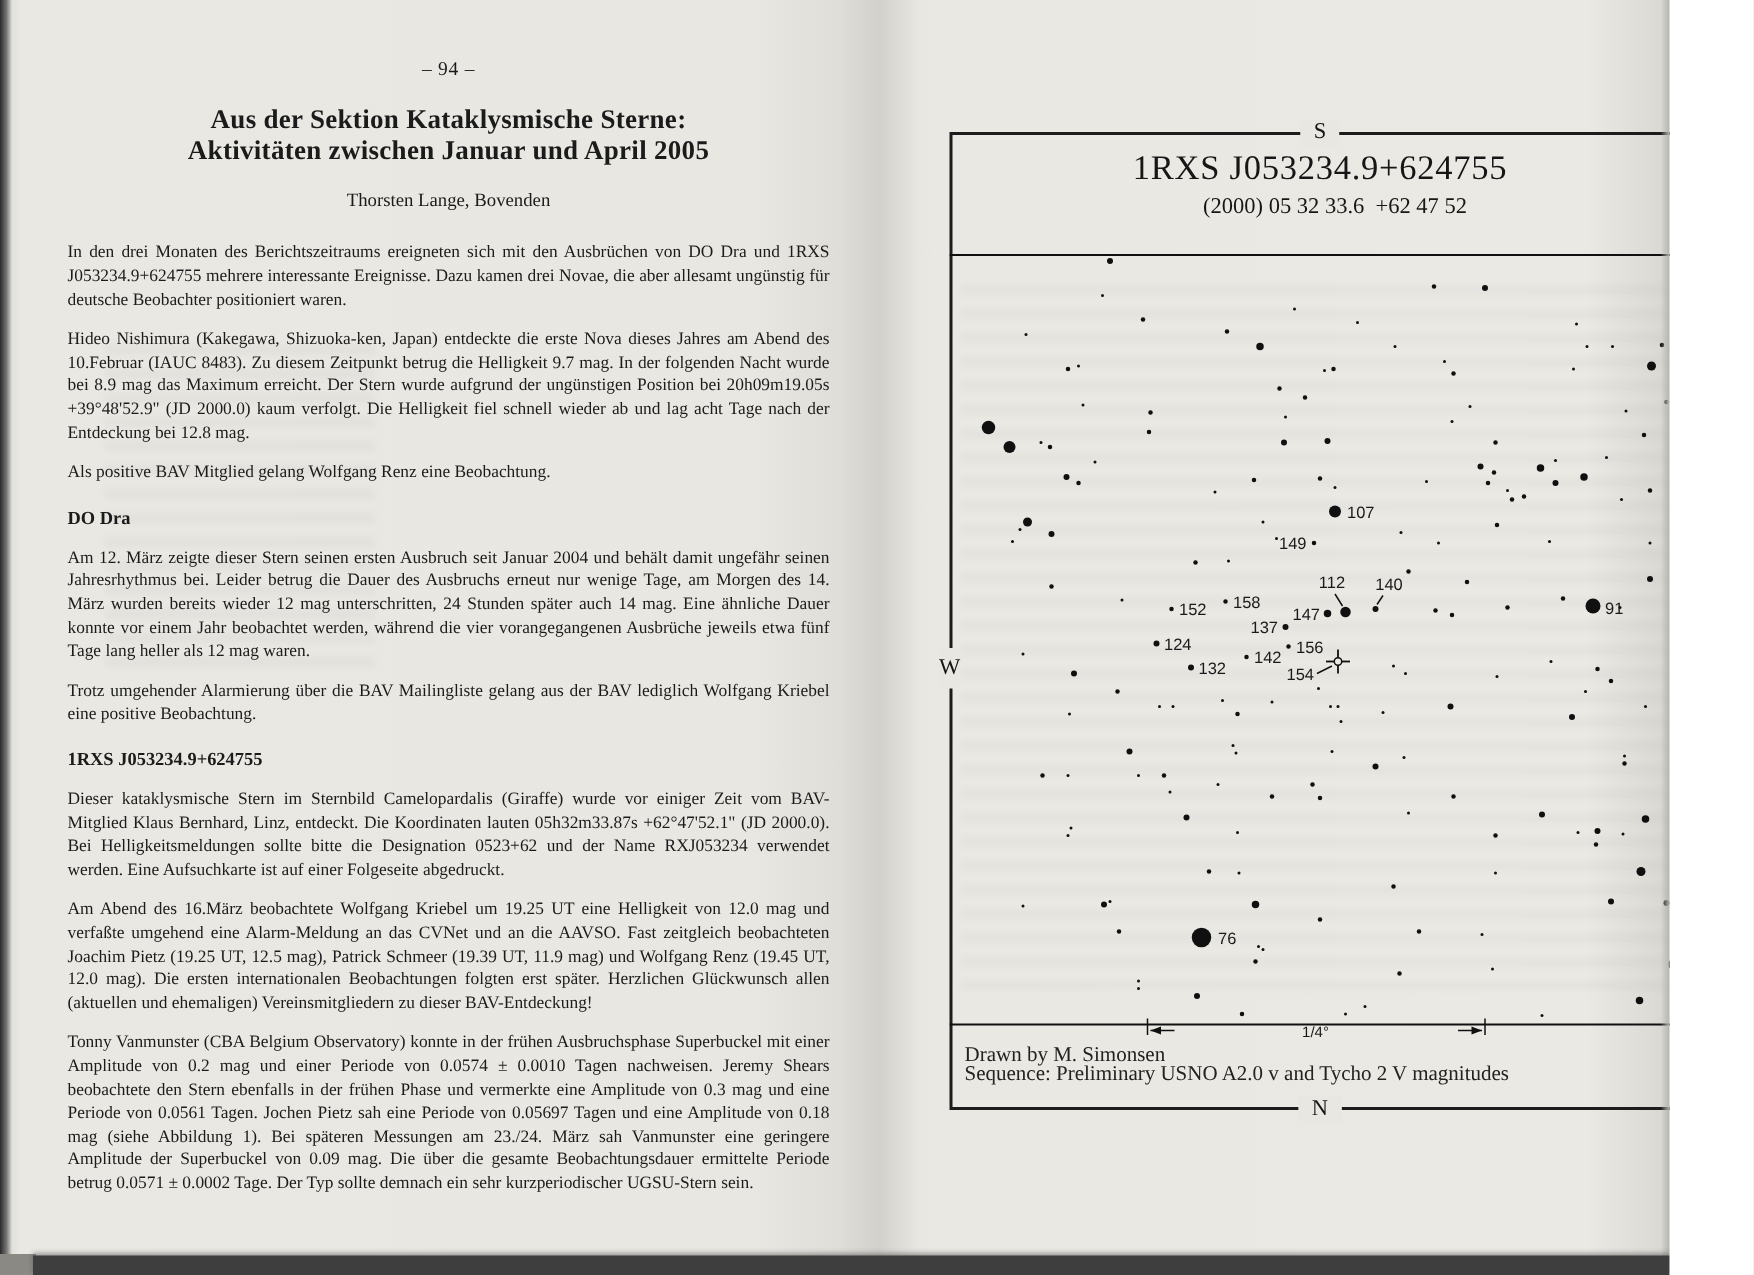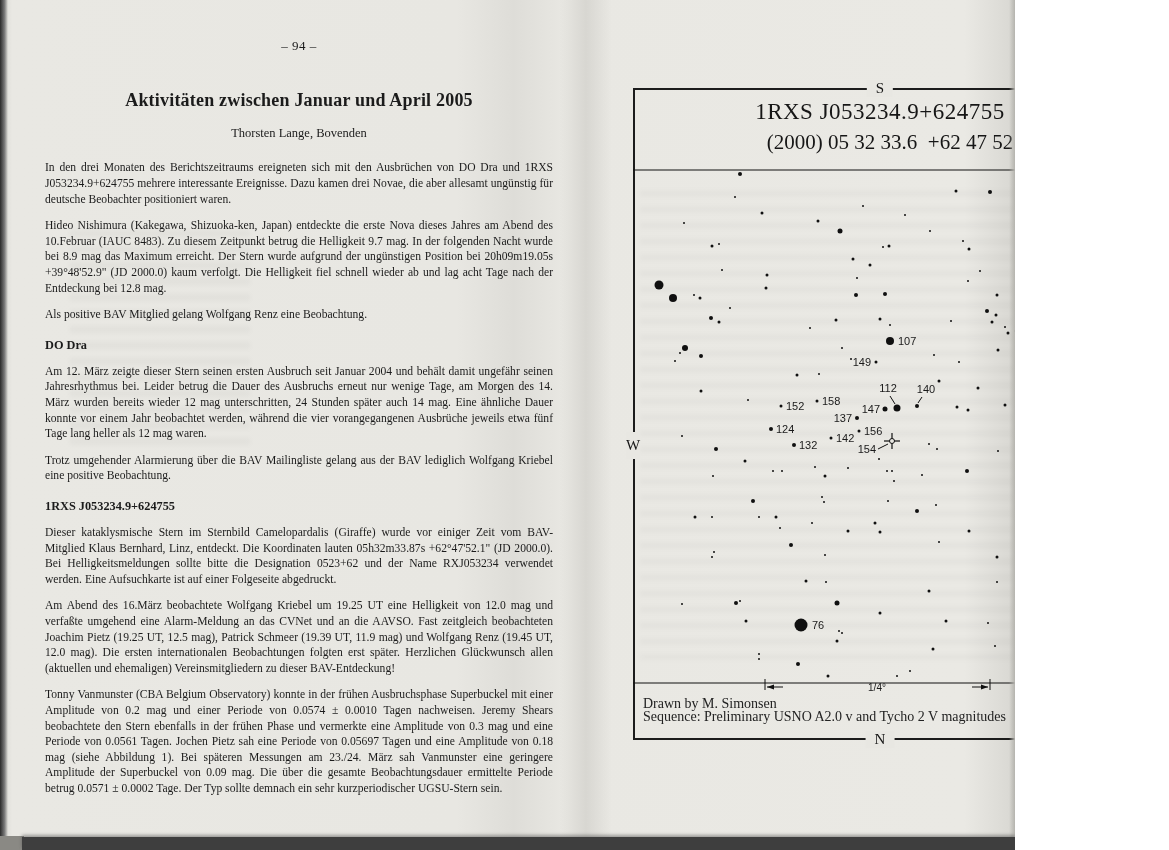--- a/index.html
+++ b/index.html
@@ -1,16 +1,16 @@
 <!DOCTYPE html>
 <html><head>
 <meta charset="utf-8">
 <style>
   html,body{margin:0;padding:0;}
-  .canvas{position:relative;width:1015px;height:850px;overflow:hidden;color:#1b1b1b;
+  .canvas{position:relative;width:1113px;height:850px;overflow:hidden;color:#1b1b1b;
     background:
       linear-gradient(90deg,#d6d5d0 0,#e9e8e3 1.2%,#e8e7e2 45%,#deddd8 50.6%,#e9e8e3 56%,#eae9e4 95%,#d8d7d2 100%),
       #e8e7e2;}
   
   .edge-left{position:absolute;left:0;top:0;width:8px;height:850px;
     background:linear-gradient(90deg,#2a2a2a,#777 55%,rgba(150,150,150,0));}
   .edge-right{position:absolute;right:0;top:0;width:6px;height:850px;background:linear-gradient(270deg,#b5b4ae,rgba(181,180,174,0));}
   .bar-bottom{position:absolute;left:22px;right:0;bottom:0;height:13px;background:#3e3e3e;box-shadow:0 -2px 3px rgba(62,62,62,.45);}
   .corner-bl{position:absolute;left:0;bottom:0;width:24px;height:14px;background:#8a8984;}
   .gutter{position:absolute;left:560px;top:0;width:52px;height:850px;
@@ -25,21 +25,21 @@
   #left-sections{margin-top:19px;}
   .para{font-size:11.6px;line-height:15.6px;text-align:justify;margin:0 0 11px;}
   .subhead{font-size:12.3px;font-weight:bold;margin:15px 0 11px;}
 
   
   .page-right{position:absolute;left:633px;top:38px;width:494px;font-family:"Liberation Sans",sans-serif;}
   .pagenum-r{text-align:center;font-size:13px;font-family:"Liberation Serif",serif;letter-spacing:.5px;}
   .chart-frame{position:absolute;left:633px;top:88px;width:494px;height:652px;box-sizing:border-box;border:2px solid #1c1c1c;}
   .chart-head{position:absolute;left:0;top:0;width:100%;text-align:center;color:#161616;}
   .chart-title{margin-top:9px;font-size:23px;letter-spacing:.5px;}
-  .chart-coords{margin-top:5px;font-size:21px;white-space:pre;padding-left:20px;}
+  .chart-coords{margin-top:5px;font-size:15px;white-space:pre;padding-left:20px;}
   .chart-cv{margin-top:3px;font-size:13px;}
   .chart-cv .cv-range{margin-left:28px;}
   #star-field{position:absolute;left:-2px;top:-2px;}
   .star-label{font:11px "Liberation Sans",sans-serif;fill:#1a1a1a;}
   .scale-label{font:10px "Liberation Sans",sans-serif;fill:#1a1a1a;}
   .credits{position:absolute;left:8px;top:608px;font-size:14px;line-height:12.5px;color:#222;}
   .compass{position:absolute;font-size:15px;color:#161616;background:#e8e7e2;z-index:3;}
   .compass-s{top:-10px;left:50%;transform:translateX(-50%);padding:0 9px;}
   .compass-n{bottom:-10px;left:50%;transform:translateX(-50%);padding:0 9px;}
   .compass-w{left:-9px;top:342px;padding:5px 0;}
@@ -48,21 +48,21 @@
 </head>
 <body>
 
 <div class="canvas">
 
   <div class="ghost" style="left:70px;top:230px;width:180px;height:220px;"></div>
   <div class="ghost" style="left:640px;top:190px;width:470px;height:470px;opacity:.04;"></div>
 
   <div class="page-left">
     <div class="pagenum">– 94 –</div>
-    <h1 class="title"><br><span>Aktivitäten zwischen Januar und April 2005</span></h1>
+    <h1 class="title"><span>Aus der Sektion Kataklysmische Sterne:</span><br><span>Aktivitäten zwischen Januar und April 2005</span></h1>
     <div class="author">Thorsten Lange, Bovenden</div>
     <div id="left-sections">
         <p class="para">In den drei Monaten des Berichtszeitraums ereigneten sich mit den Ausbrüchen von DO Dra und 1RXS J053234.9+624755 mehrere interessante Ereignisse. Dazu kamen drei Novae, die aber allesamt ungünstig für deutsche Beobachter positioniert waren.</p>
         <p class="para">Hideo Nishimura (Kakegawa, Shizuoka-ken, Japan) entdeckte die erste Nova dieses Jahres am Abend des 10.Februar (IAUC 8483). Zu diesem Zeitpunkt betrug die Helligkeit 9.7 mag. In der folgenden Nacht wurde bei 8.9 mag das Maximum erreicht. Der Stern wurde aufgrund der ungünstigen Position bei 20h09m19.05s +39°48'52.9" (JD 2000.0) kaum verfolgt. Die Helligkeit fiel schnell wieder ab und lag acht Tage nach der Entdeckung bei 12.8 mag.</p>
         <p class="para">Als positive BAV Mitglied gelang Wolfgang Renz eine Beobachtung.</p>
         <h3 class="subhead">DO Dra</h3>
         <p class="para">Am 12. März zeigte dieser Stern seinen ersten Ausbruch seit Januar 2004 und behält damit ungefähr seinen Jahresrhythmus bei. Leider betrug die Dauer des Ausbruchs erneut nur wenige Tage, am Morgen des 14. März wurden bereits wieder 12 mag unterschritten, 24 Stunden später auch 14 mag. Eine ähnliche Dauer konnte vor einem Jahr beobachtet werden, während die vier vorangegangenen Ausbrüche jeweils etwa fünf Tage lang heller als 12 mag waren.</p>
         <p class="para">Trotz umgehender Alarmierung über die BAV Mailingliste gelang aus der BAV lediglich Wolfgang Kriebel eine positive Beobachtung.</p>
         <h3 class="subhead">1RXS J053234.9+624755</h3>
         <p class="para">Dieser kataklysmische Stern im Sternbild Camelopardalis (Giraffe) wurde vor einiger Zeit vom BAV-Mitglied Klaus Bernhard, Linz, entdeckt. Die Koordinaten lauten 05h32m33.87s +62°47'52.1" (JD 2000.0). Bei Helligkeitsmeldungen sollte bitte die Designation 0523+62 und der Name RXJ053234 verwendet werden. Eine Aufsuchkarte ist auf einer Folgeseite abgedruckt.</p>

